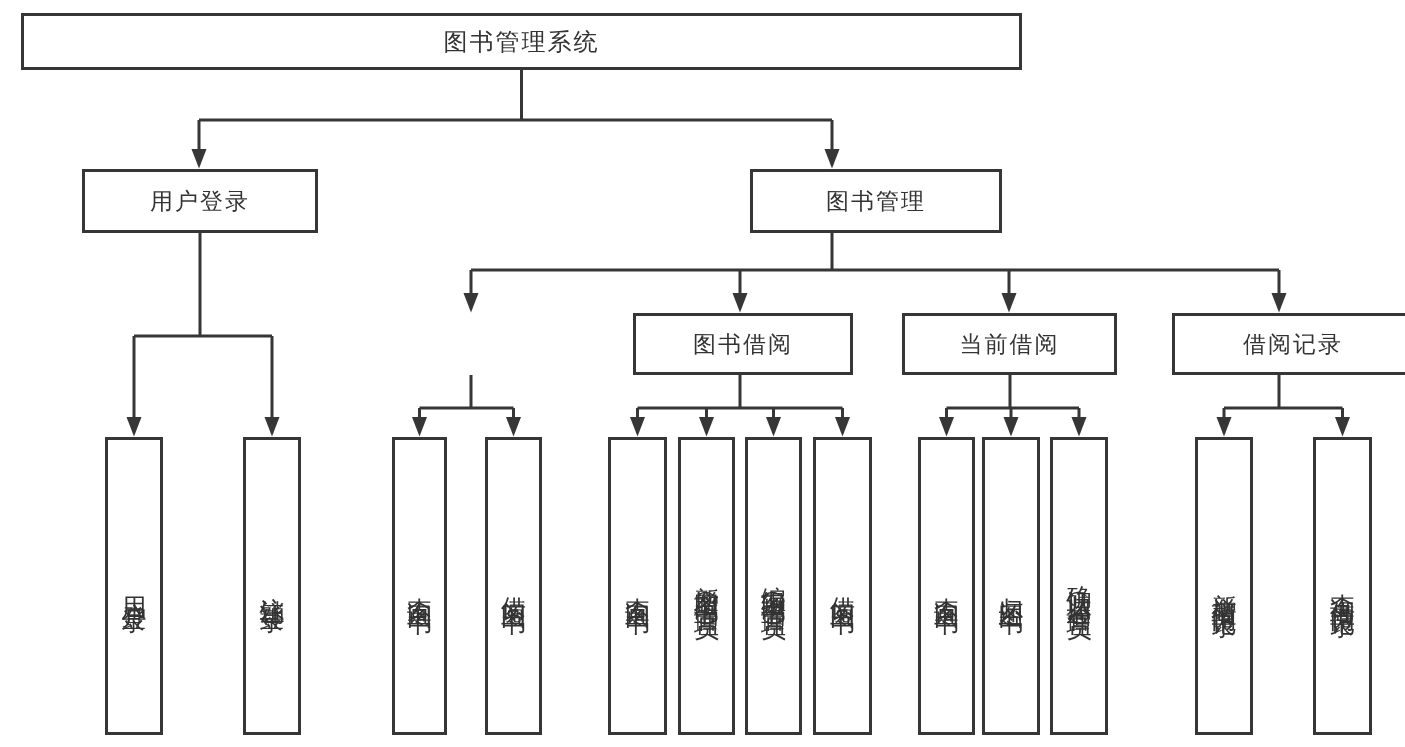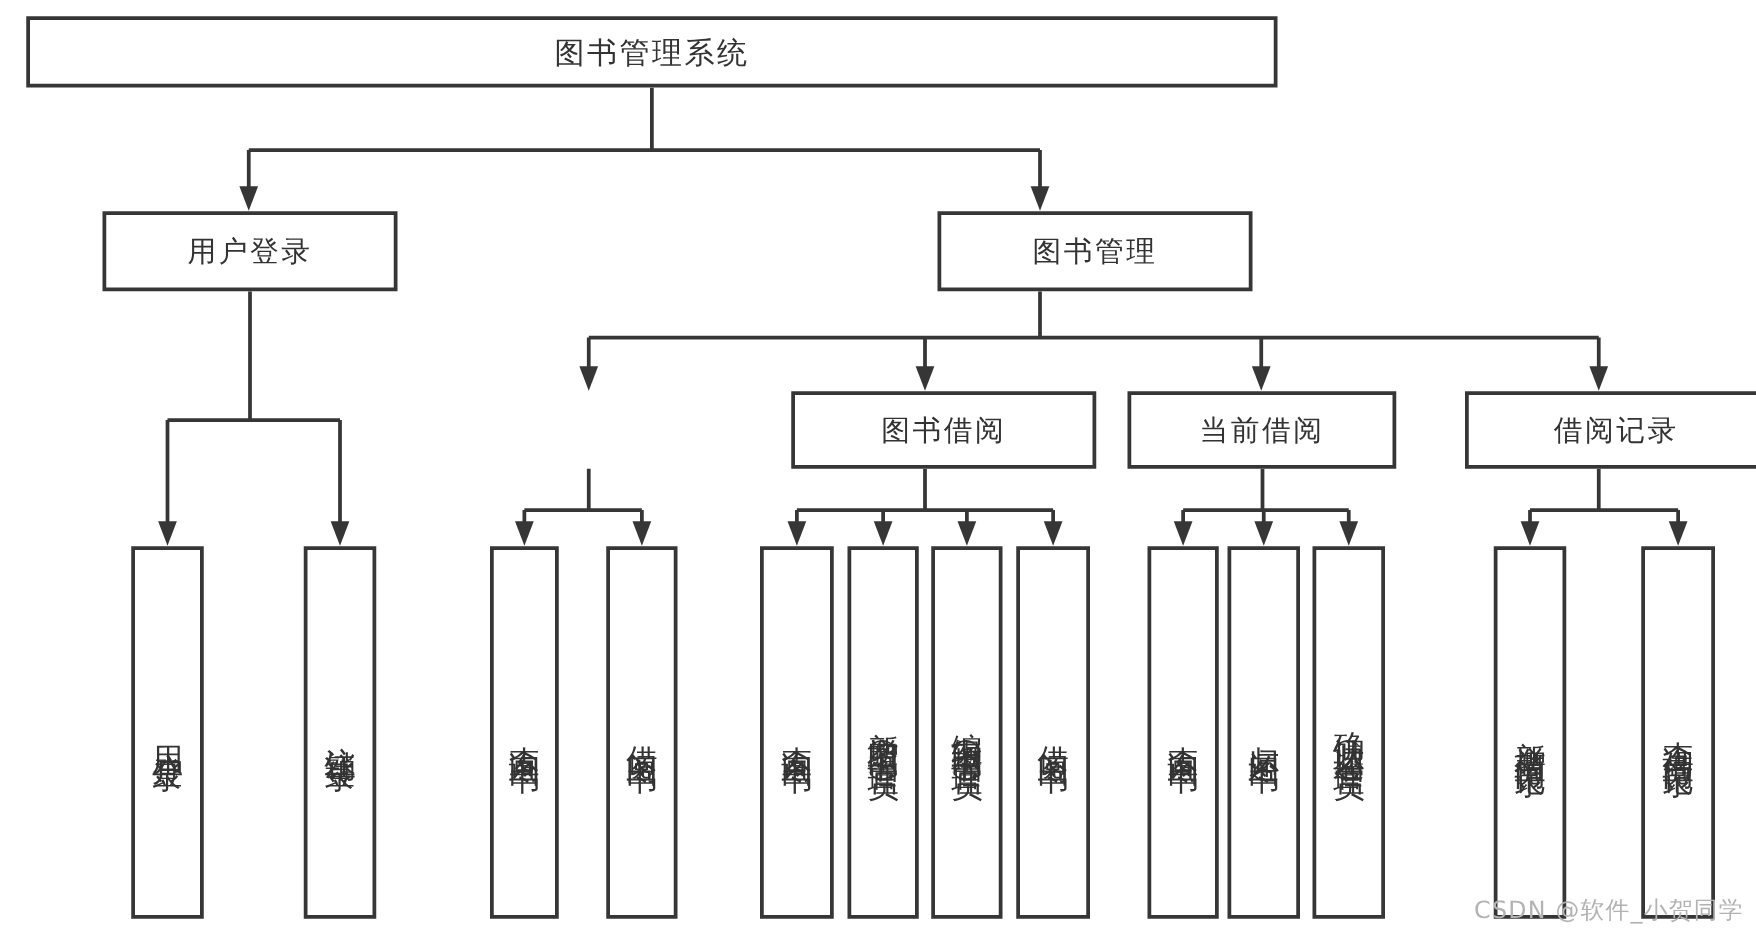--- a/index.html
+++ b/index.html
@@ -125,21 +125,21 @@
     <span>图书管理系统</span>
   </div>
 
   <div class="node h" style="left:82px; top:169px; width:236px; height:64px;">
     <span>用户登录</span>
   </div>
   <div class="node h" style="left:714px; top:169px; width:252px; height:64px;margin-left:36px;">
     <span>图书管理</span>
   </div>
 
-  <div class="node h" style="left:633px; top:313px; width:244px; height:62px;justify-content:center;">
+  <div class="node h" style="left:633px; top:313px; width:220px; height:62px;justify-content:center;">
     <span>图书借阅</span>
   </div>
   <div class="node h" style="left:902px; top:313px; width:215px; height:62px;font-family:Liberation Mono, monospace;">
     <span>当前借阅</span>
   </div>
   <div class="node h" style="left:1172px; top:313px; width:242px; height:62px;">
     <span>借阅记录</span>
   </div>
 
   <div class="node v" style="left:105px; top:437px; width:58px; height:298px;">
@@ -179,14 +179,13 @@
     <span>确认归还（管理员）</span>
   </div>
 
   <div class="node v" style="left:1195px; top:437px; width:58px; height:298px;">
     <span>新增借阅记录</span>
   </div>
   <div class="node v" style="left:1313px; top:437px; width:59px; height:298px;">
     <span>查询借阅记录</span>
   </div>
 
-  <div id="watermark">CSDN @软件_小贺同学</div>
 </div>
 
 </body></html>

